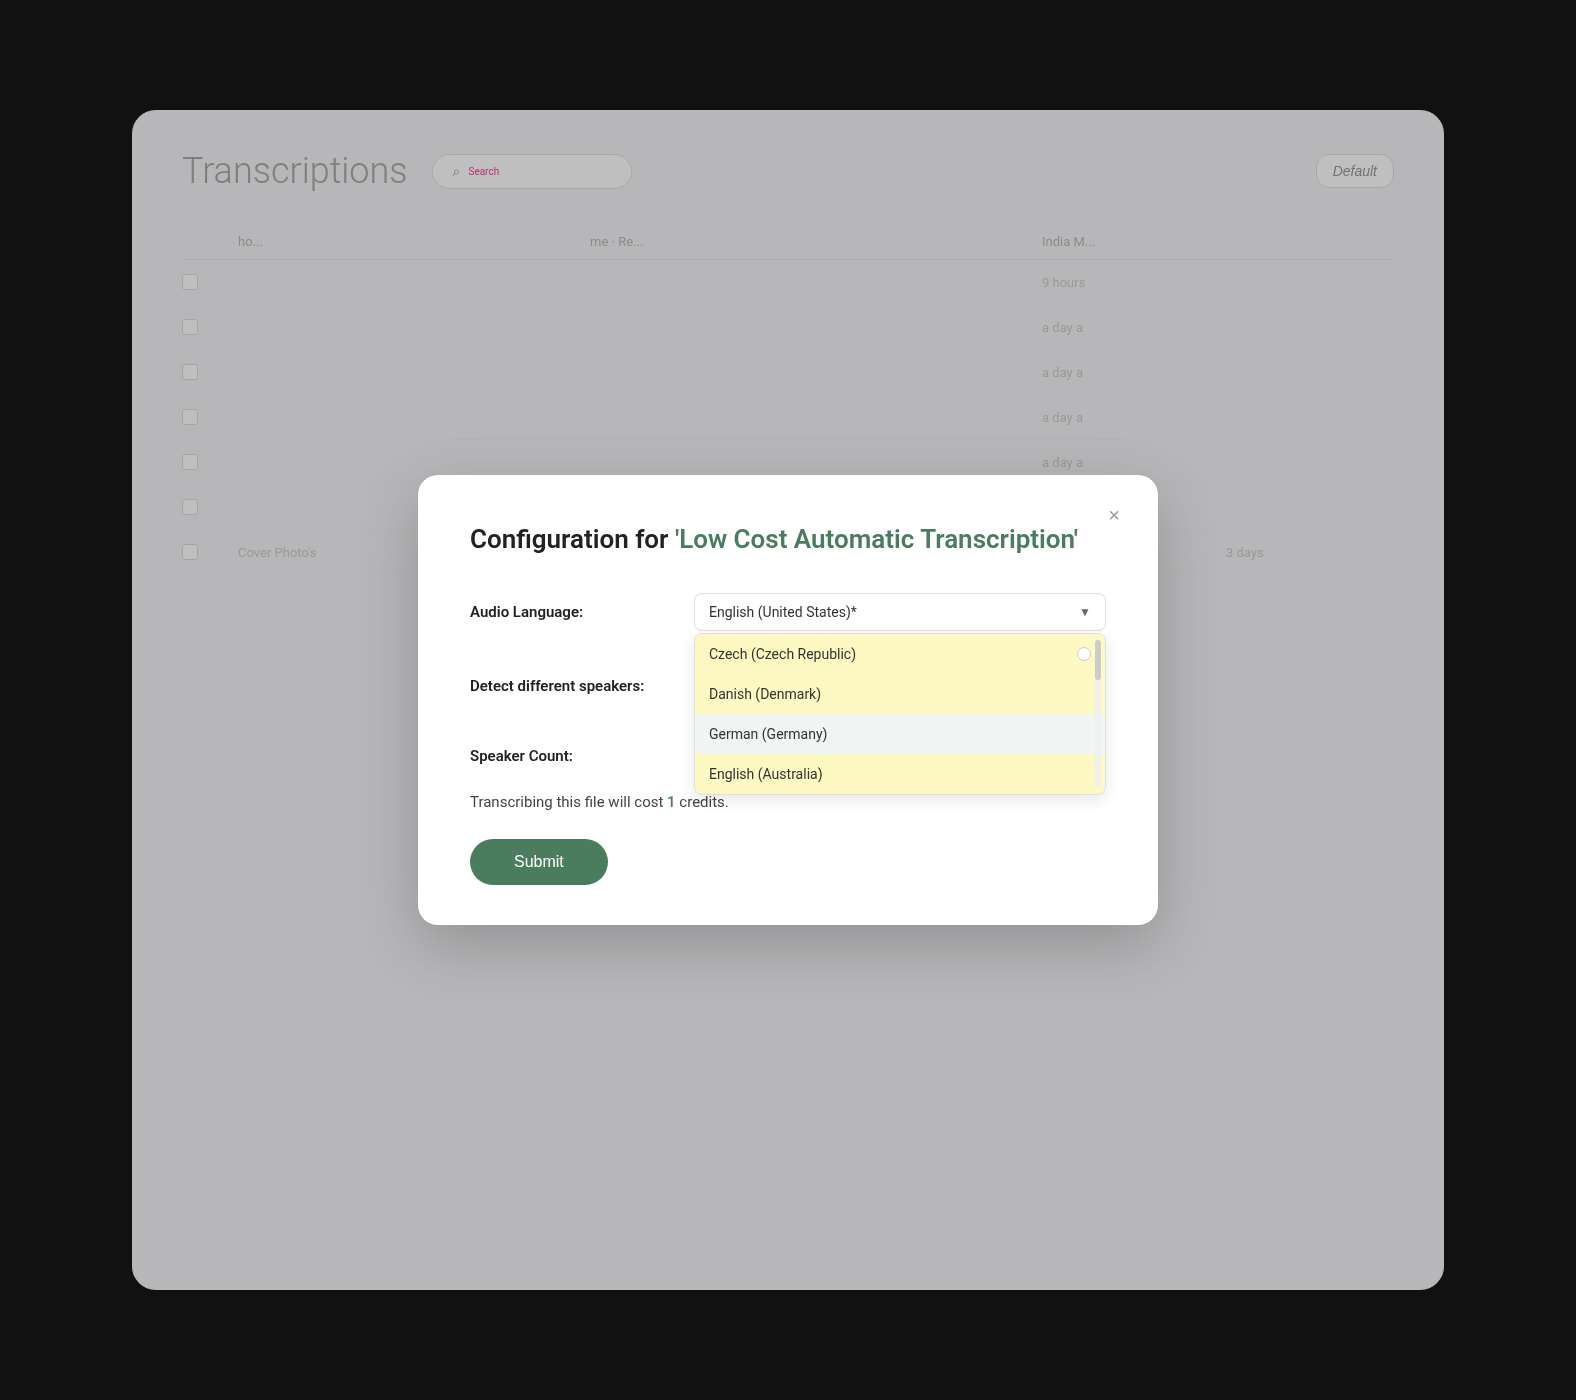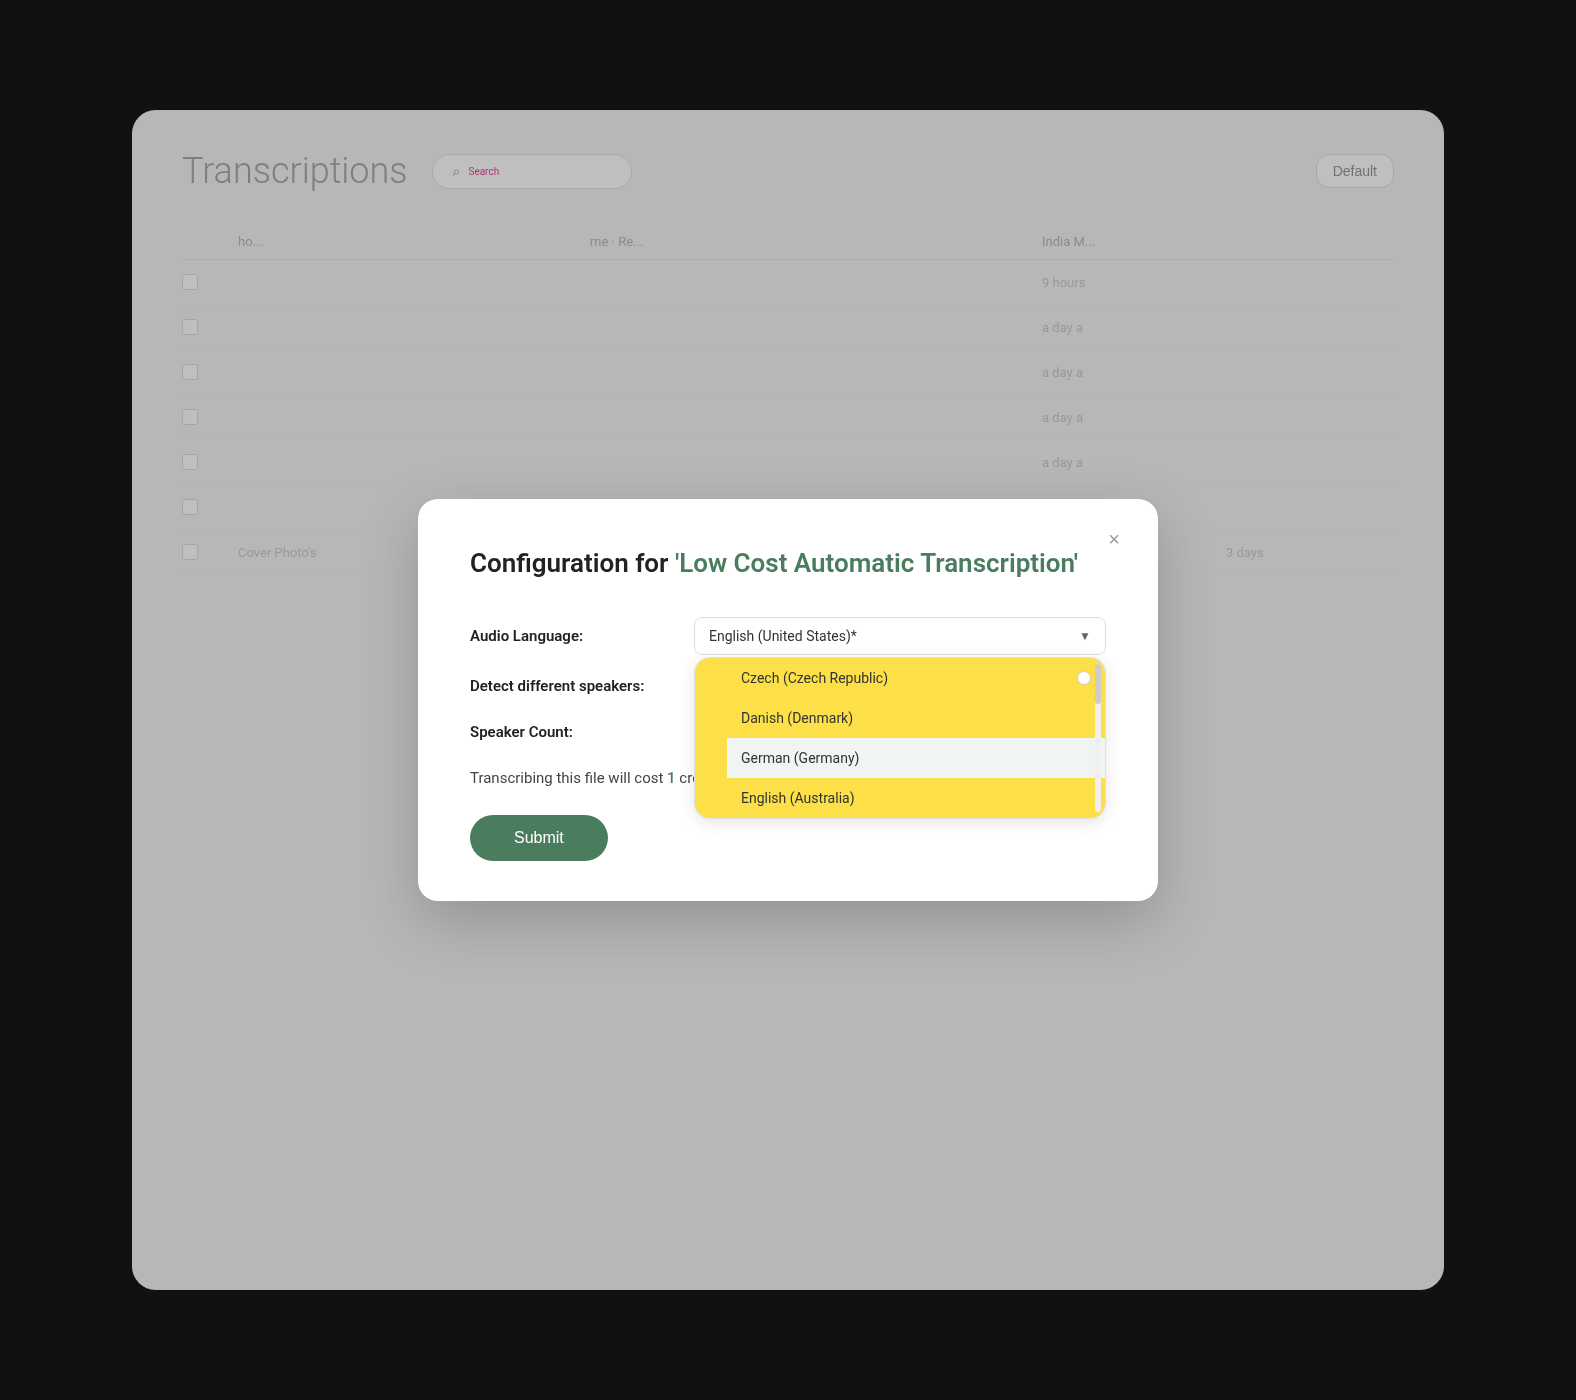--- a/index.html
+++ b/index.html
@@ -66,20 +66,21 @@
     }
 
     .bg-default-btn {
       margin-left: auto;
       background: white;
       border: 1px solid #e0e0e0;
       border-radius: 13px;
       padding: 8px 16px;
       color: #999;
       font-size: 14px;
+      font-style: italic;
     }
 
     .bg-table-header {
       display: grid;
       grid-template-columns: 40px 2fr 1.5fr 1fr 1fr 1fr;
       padding: 10px 0;
       border-bottom: 1px solid #e8e8e8;
       color: #bbb;
       font-size: 13px;
       gap: 16px;
@@ -165,21 +166,21 @@
       margin-bottom: 36px;
     }
 
     .modal-title .accent {
       color: #4a7c5e;
     }
 
     .form-grid {
       display: grid;
       grid-template-columns: 200px 1fr;
-      gap: 12px 24px;
+      gap: 36px 24px;
       align-items: start;
       margin-bottom: 28px;
     }
 
     .form-label {
       font-size: 15px;
       font-weight: 600;
       color: #222;
       padding-top: 10px;
     }
@@ -205,27 +206,26 @@
     .dropdown-arrow {
       color: #666;
       font-size: 12px;
     }
 
     .dropdown-list {
       position: absolute;
       top: calc(100% + 2px);
       left: 0;
       right: 0;
-      background: #fde047;
+      background: #fef9c3;
       border: 1.5px solid #e0e0e0;
-      border-radius: 16px;
+      border-radius: 8px;
       overflow: hidden;
       z-index: 100;
       box-shadow: 0 4px 16px rgba(0,0,0,0.1);
-      padding-left: 32px;
     }
 
     .dropdown-item {
       padding: 12px 14px;
       font-size: 14px;
       color: #333;
       cursor: pointer;
       display: flex;
       align-items: center;
       justify-content: space-between;

